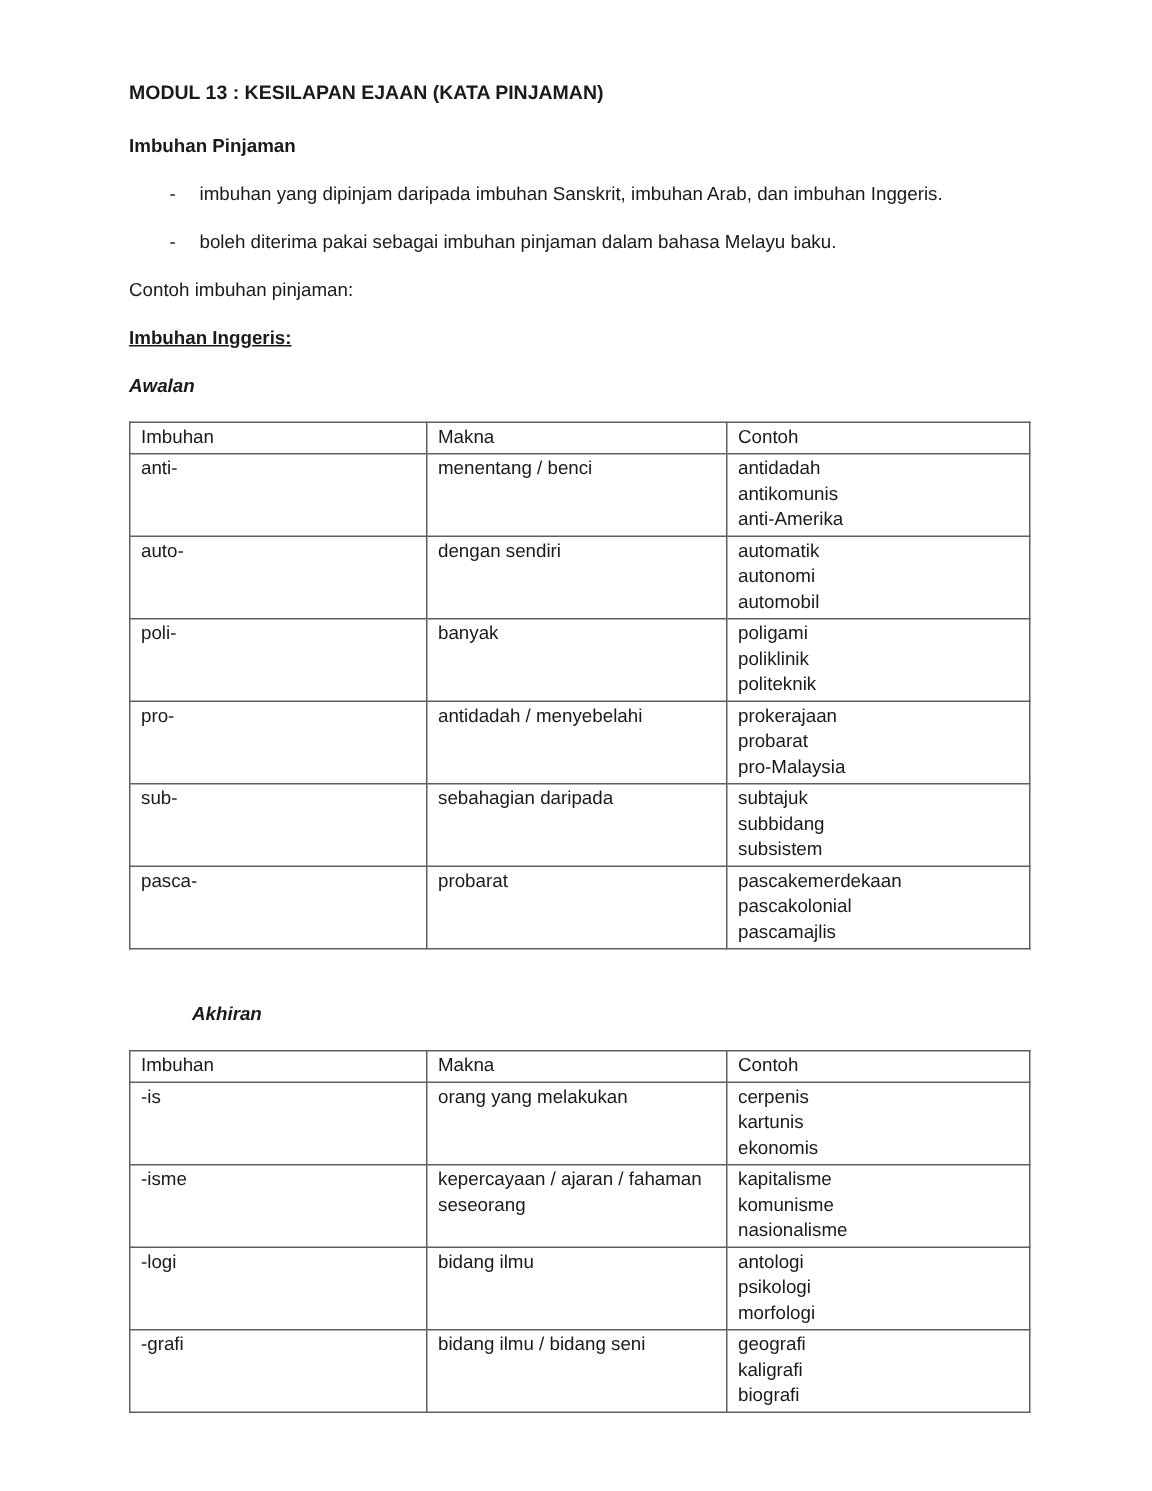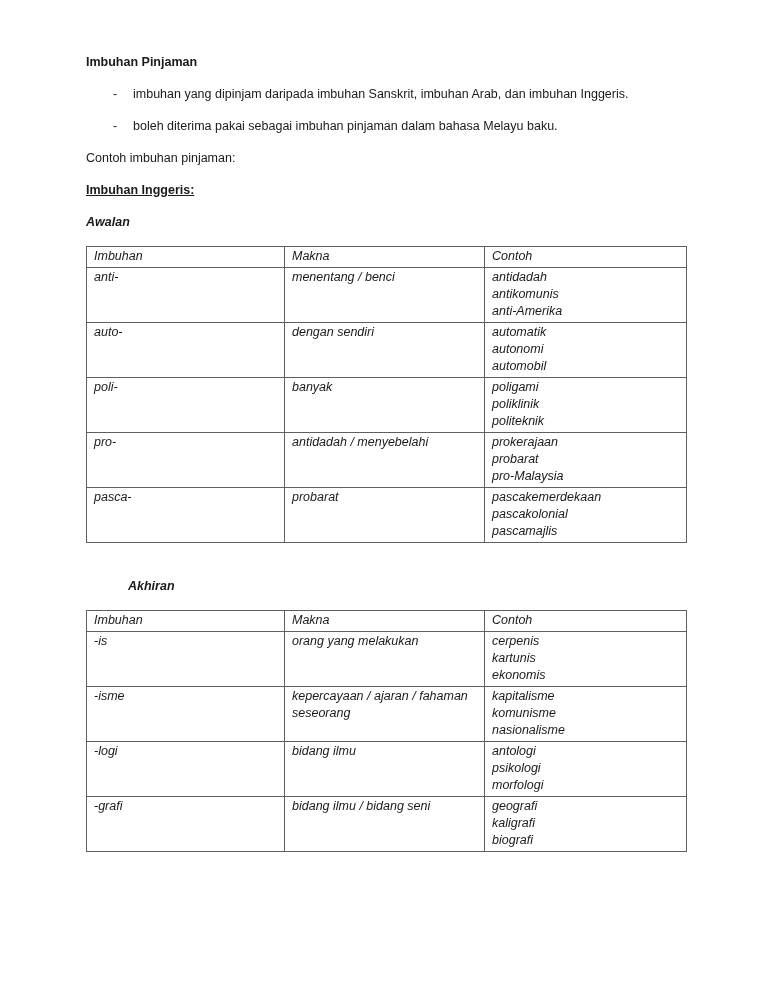--- a/index.html
+++ b/index.html
@@ -58,28 +58,28 @@
   table.prefix-table col.c3 { width: 202px; }
   th, td {
     border: 1px solid #5f5f5f;
     padding: 1px 7px 2px 7px;
     vertical-align: top;
     text-align: left;
     font-weight: normal;
     line-height: 17px;
     white-space: pre-line;
     overflow: hidden;
-    font-style: italic;
   }
 </style>
 </head>
 <body>
 
 <div class="page">
 
+  <p class="title">MODUL 13 : KESILAPAN EJAAN (KATA PINJAMAN)</p>
 
   <p class="bold">Imbuhan Pinjaman</p>
 
   <div class="bullet">
     <span class="dash">-</span>
     <span class="bullet-text">imbuhan yang dipinjam daripada imbuhan Sanskrit, imbuhan Arab, dan imbuhan Inggeris.</span>
   </div>
 
   <div class="bullet">
     <span class="dash">-</span>
@@ -128,20 +128,27 @@
 politeknik</td>
       </tr>
       <tr>
         <td>pro-</td>
         <td>antidadah / menyebelahi</td>
         <td>prokerajaan
 probarat
 pro-Malaysia</td>
       </tr>
       <tr>
+        <td>sub-</td>
+        <td>sebahagian daripada</td>
+        <td>subtajuk
+subbidang
+subsistem</td>
+      </tr>
+      <tr>
         <td>pasca-</td>
         <td>probarat</td>
         <td>pascakemerdekaan
 pascakolonial
 pascamajlis</td>
       </tr>
     </tbody>
   </table>
 
   <p class="caption caption-akhiran">Akhiran</p>

